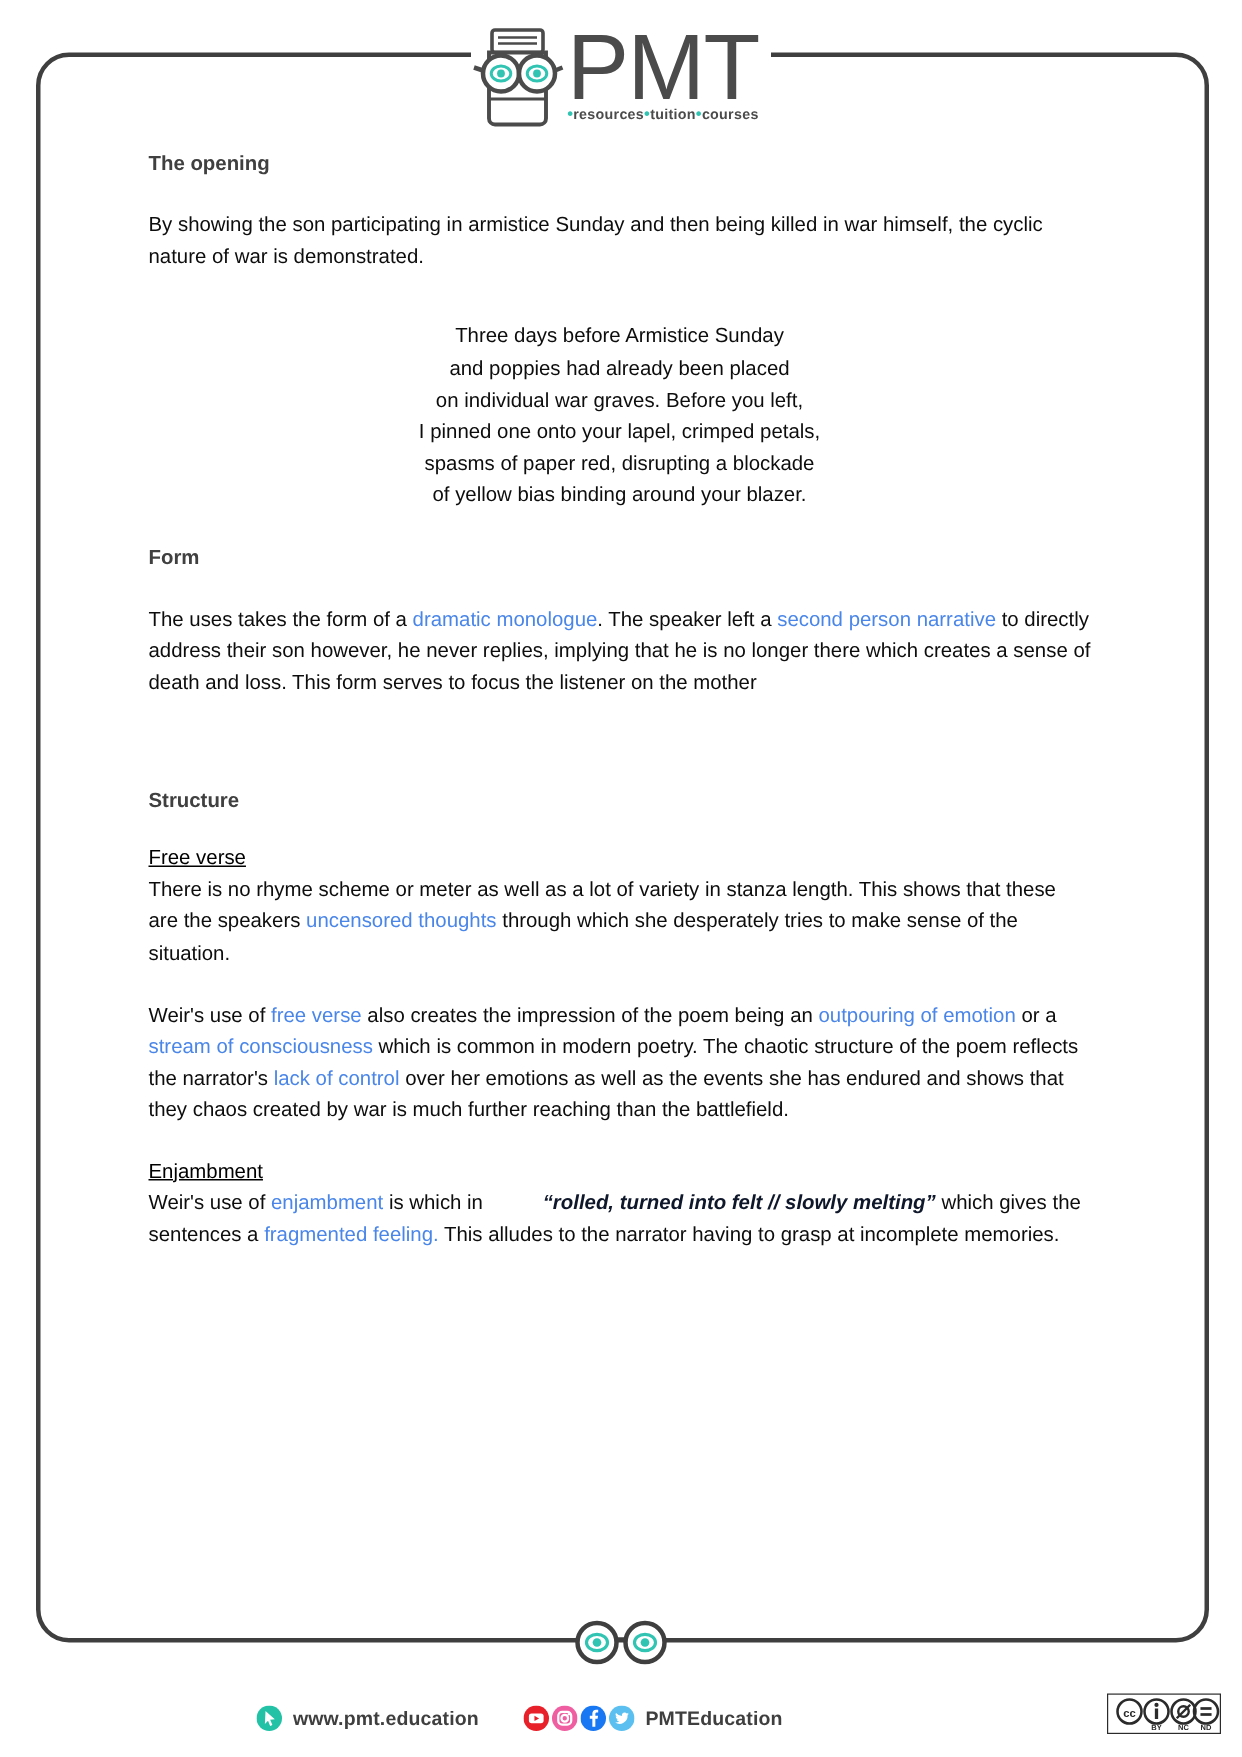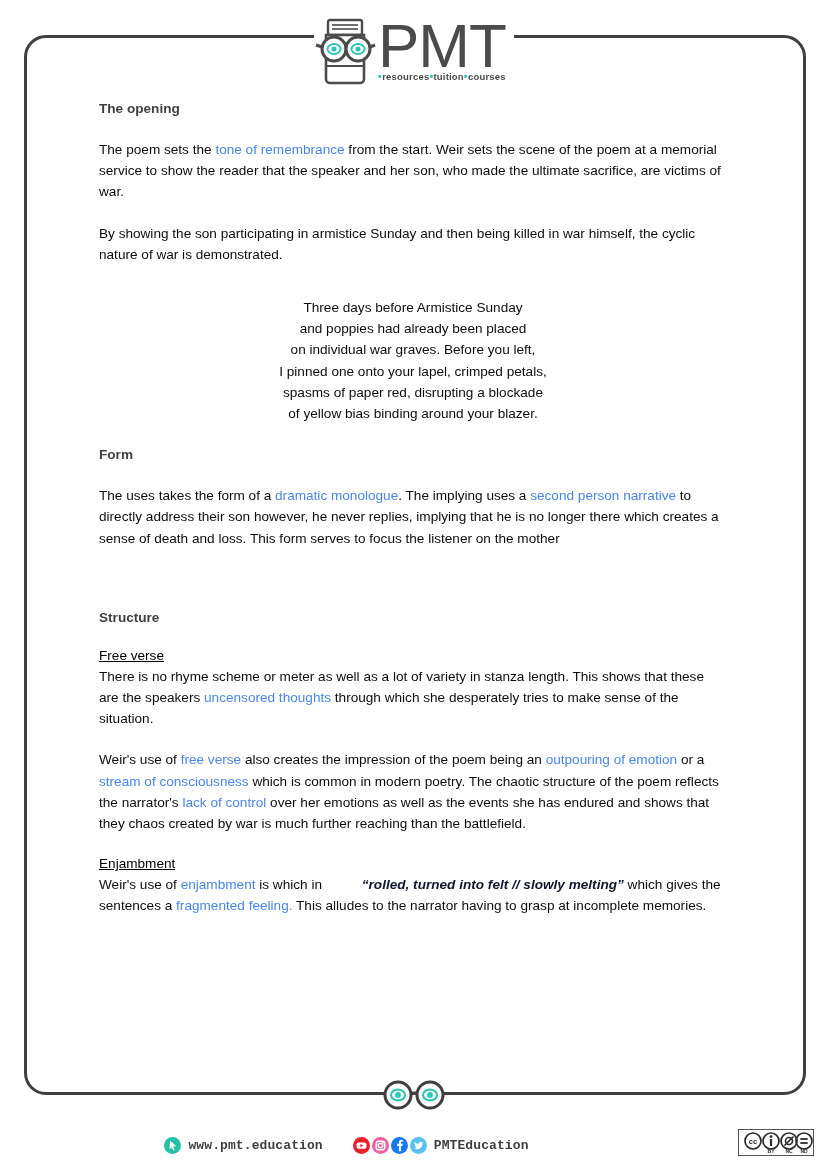--- a/index.html
+++ b/index.html
@@ -118,21 +118,20 @@
   }
 
   
   #footer {
     position: absolute;
     left: 0; top: 1128px;
     width: 693px; height: 34px;
     display: flex;
     align-items: center;
     justify-content: center;
-    font-family: Liberation Mono, monospace;
   }
   #footer-inner { display: flex; align-items: center; gap: 30px; }
   .f-group { display: flex; align-items: center; gap: 7px; }
   .f-text {
     font-size: 13px;
     font-weight: 700;
     color: #3f3f3f;
     letter-spacing: 0.1px;
   }
   .soc-row { display: flex; align-items: center; gap: 2px; }
@@ -169,23 +168,20 @@
     <div id="logo-word">
       <div id="pmt-text">PMT</div>
       <div id="pmt-tag"><span class="dot">•</span><span>resources</span><span class="dot">•</span><span>tuition</span><span class="dot">•</span><span>courses</span></div>
     </div>
   </div>
 
   <div id="content">
 
     <h2 class="sec">The opening</h2>
 
-    <p class="body">
-      <span>The poem sets the </span><span class="kw">tone of remembrance</span><span> from the start. Weir sets the scene of the poem at a memorial service to show the reader that the speaker and her son, who made the ultimate sacrifice, are victims of war.</span>
-    </p>
 
     <p class="body">
       <span>By showing the son participating in armistice Sunday and then being killed in war himself, the cyclic nature of war is demonstrated.</span>
     </p>
 
     <div class="spacer-12"></div>
 
     <blockquote class="poem">
       <div>Three days before Armistice Sunday</div>
       <div>and poppies had already been placed</div>
@@ -193,21 +189,21 @@
       <div>I pinned one onto your lapel, crimped petals,</div>
       <div>spasms of paper red, disrupting a blockade</div>
       <div>of yellow bias binding around your blazer.</div>
     </blockquote>
 
     <div class="spacer-22"></div>
 
     <h2 class="sec">Form</h2>
 
     <p class="body">
-      <span>The uses takes the form of a </span><span class="kw">dramatic monologue</span><span>. The implying uses a </span><span class="kw">second person narrative</span><span> to directly address their son however, he never replies, implying that he is no longer there which creates a sense of death and loss. This form serves to focus the listener on the mother</span>
+      <span>The uses takes the form of a </span><span class="kw">dramatic monologue</span><span>. The speaker left a </span><span class="kw">second person narrative</span><span> to directly address their son however, he never replies, implying that he is no longer there which creates a sense of death and loss. This form serves to focus the listener on the mother</span>
     </p>
 
     <div class="spacer-40"></div>
 
     <h2 class="sec tight">Structure</h2>
 
     <div class="sub-wrap">
       <div><span class="sub">Free verse</span></div>
       <p class="body">
         <span>There is no rhyme scheme or meter as well as a lot of variety in stanza length. This shows that these are the speakers </span><span class="kw">uncensored thoughts</span><span> through which she desperately tries to make sense of the situation.</span>

